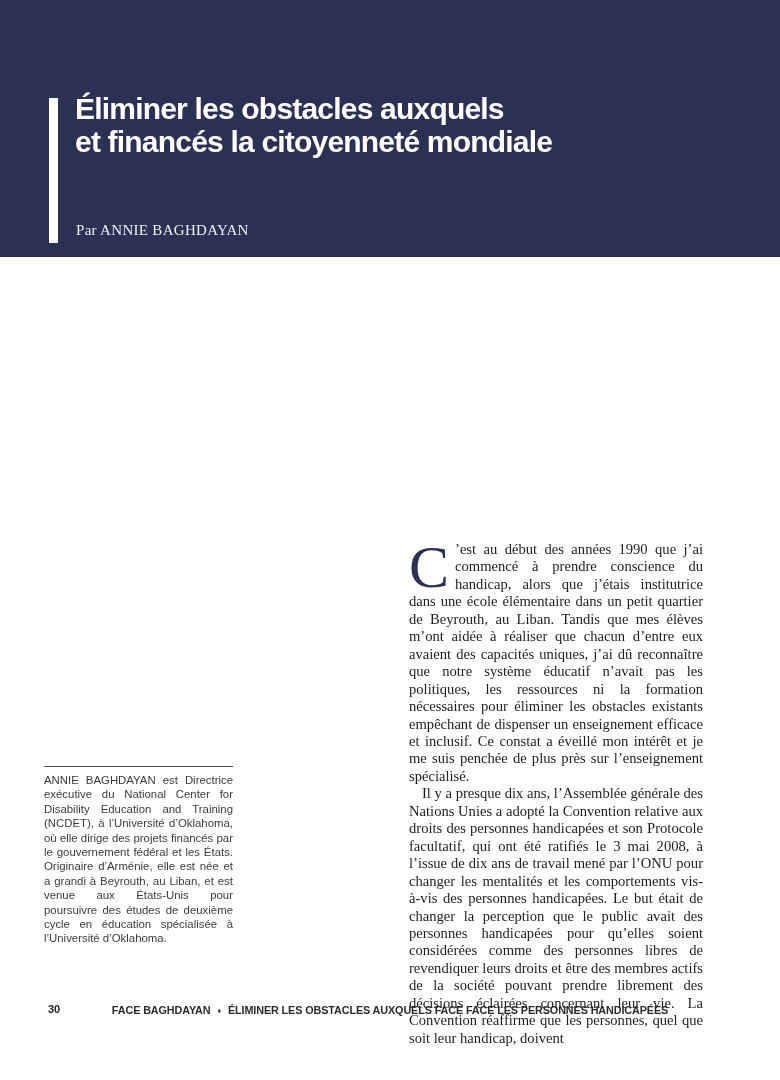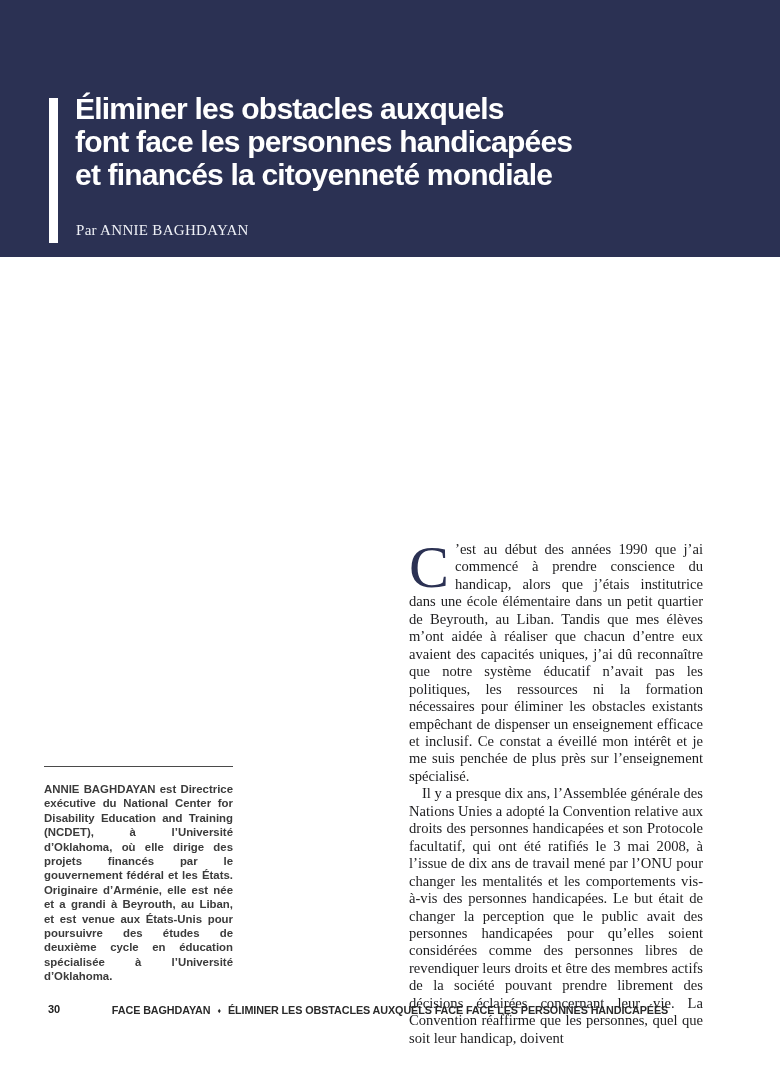--- a/index.html
+++ b/index.html
@@ -55,27 +55,26 @@
     position: absolute;
     left: 44px; top: 766px;
     width: 189px;
   }
   .author-note-rule {
     border-top: 1.5px solid #4a4a4a;
     width: 189px;
     height: 0;
   }
   .author-note-text {
-    margin-top: 15px;
+    margin-top: 6px;
     font-family: "Liberation Sans", sans-serif;
     font-size: 11.4px;
     line-height: 14.4px;
     color: #3b3b3b;
     text-align: justify;
-    font-weight: bold;
   }
 
   
   .article-body {
     position: absolute;
     left: 409px; top: 541px;
     width: 294px;
     font-family: "Liberation Serif", serif;
     font-size: 14.6px;
     line-height: 17.45px;
@@ -131,21 +130,20 @@
 </style>
 </head>
 <body>
 
 <div class="page">
 
   <header class="masthead">
     <div class="title-accent-bar"></div>
     <h1 class="article-title">
       <div>Éliminer les obstacles auxquels</div>
-      <div>font face les personnes handicapées</div>
       <div>et financés la citoyenneté mondiale</div>
     </h1>
     <p class="byline">Par ANNIE BAGHDAYAN</p>
   </header>
 
   <aside class="author-note">
     <div class="author-note-rule"></div>
     <p class="author-note-text">ANNIE BAGHDAYAN est Directrice exécutive du National Center for Disability Education and Training (NCDET), à l’Université d’Oklahoma, où elle dirige des projets financés par le gouvernement fédéral et les États. Originaire d’Arménie, elle est née et a grandi à Beyrouth, au Liban, et est venue aux États-Unis pour poursuivre des études de deuxième cycle en éducation spécialisée à l’Université d’Oklahoma.</p>
   </aside>
 

